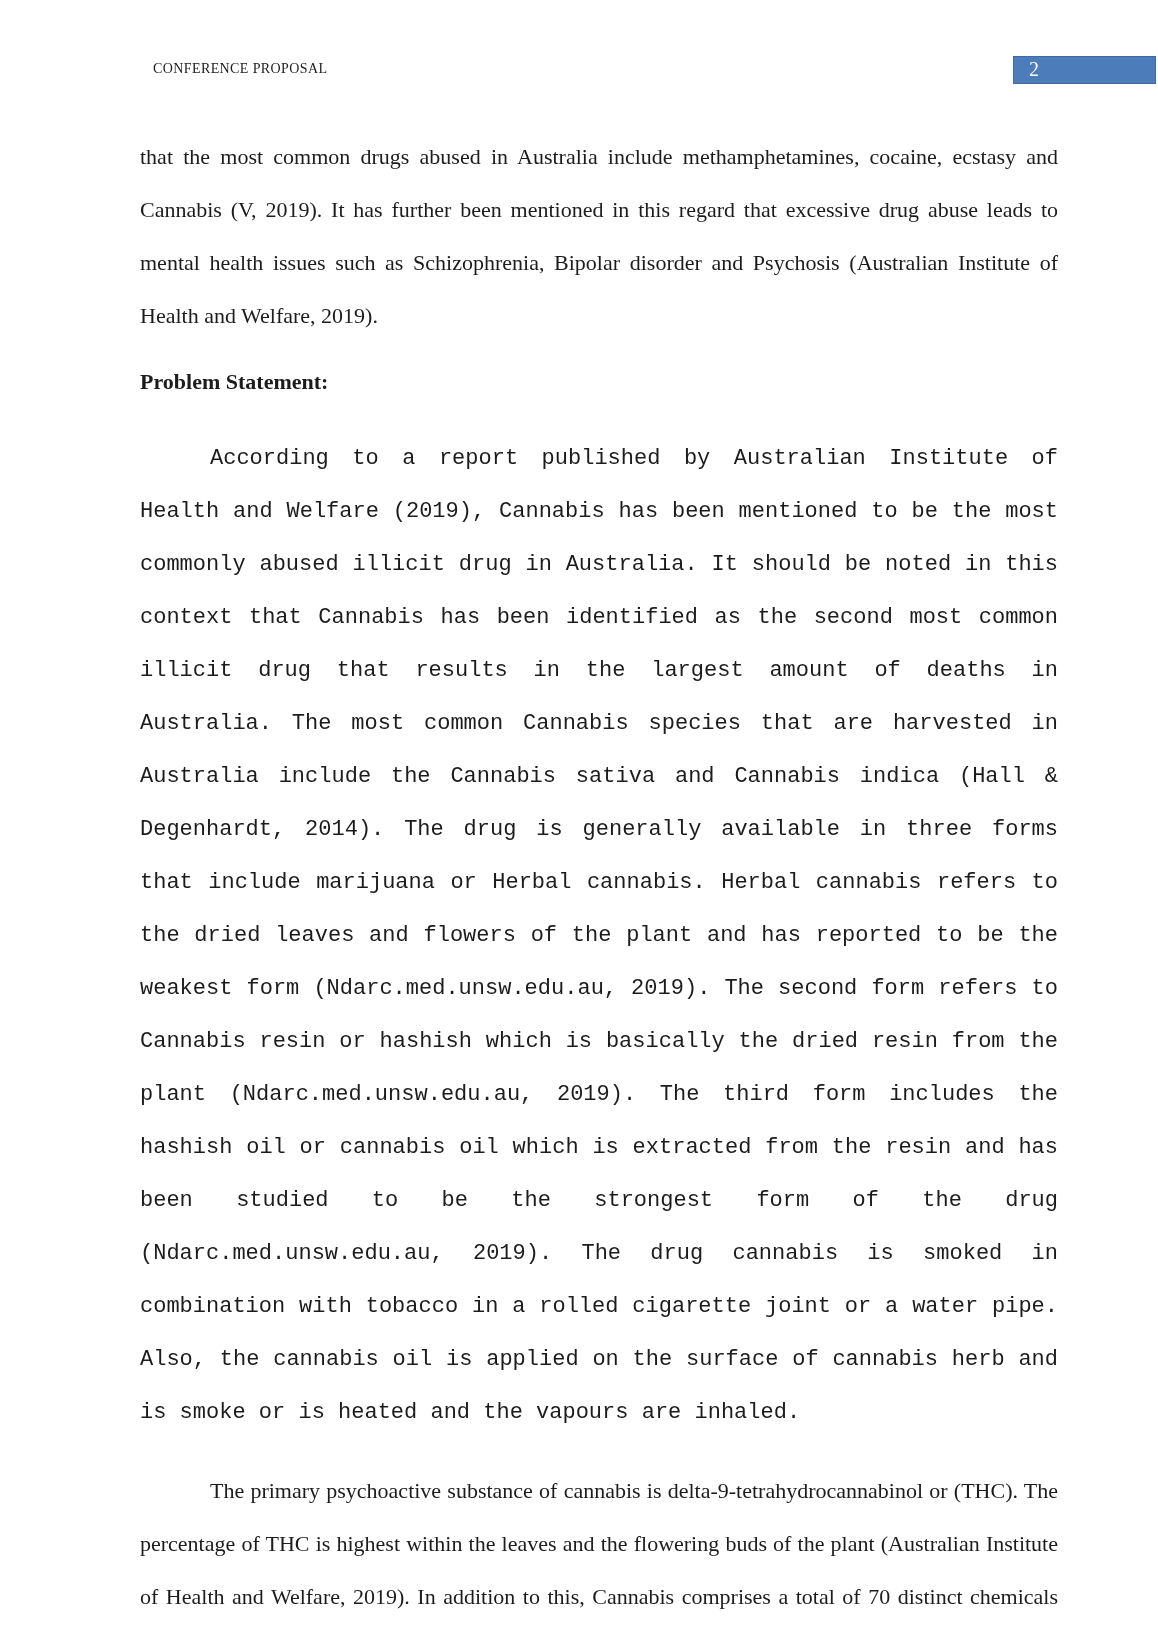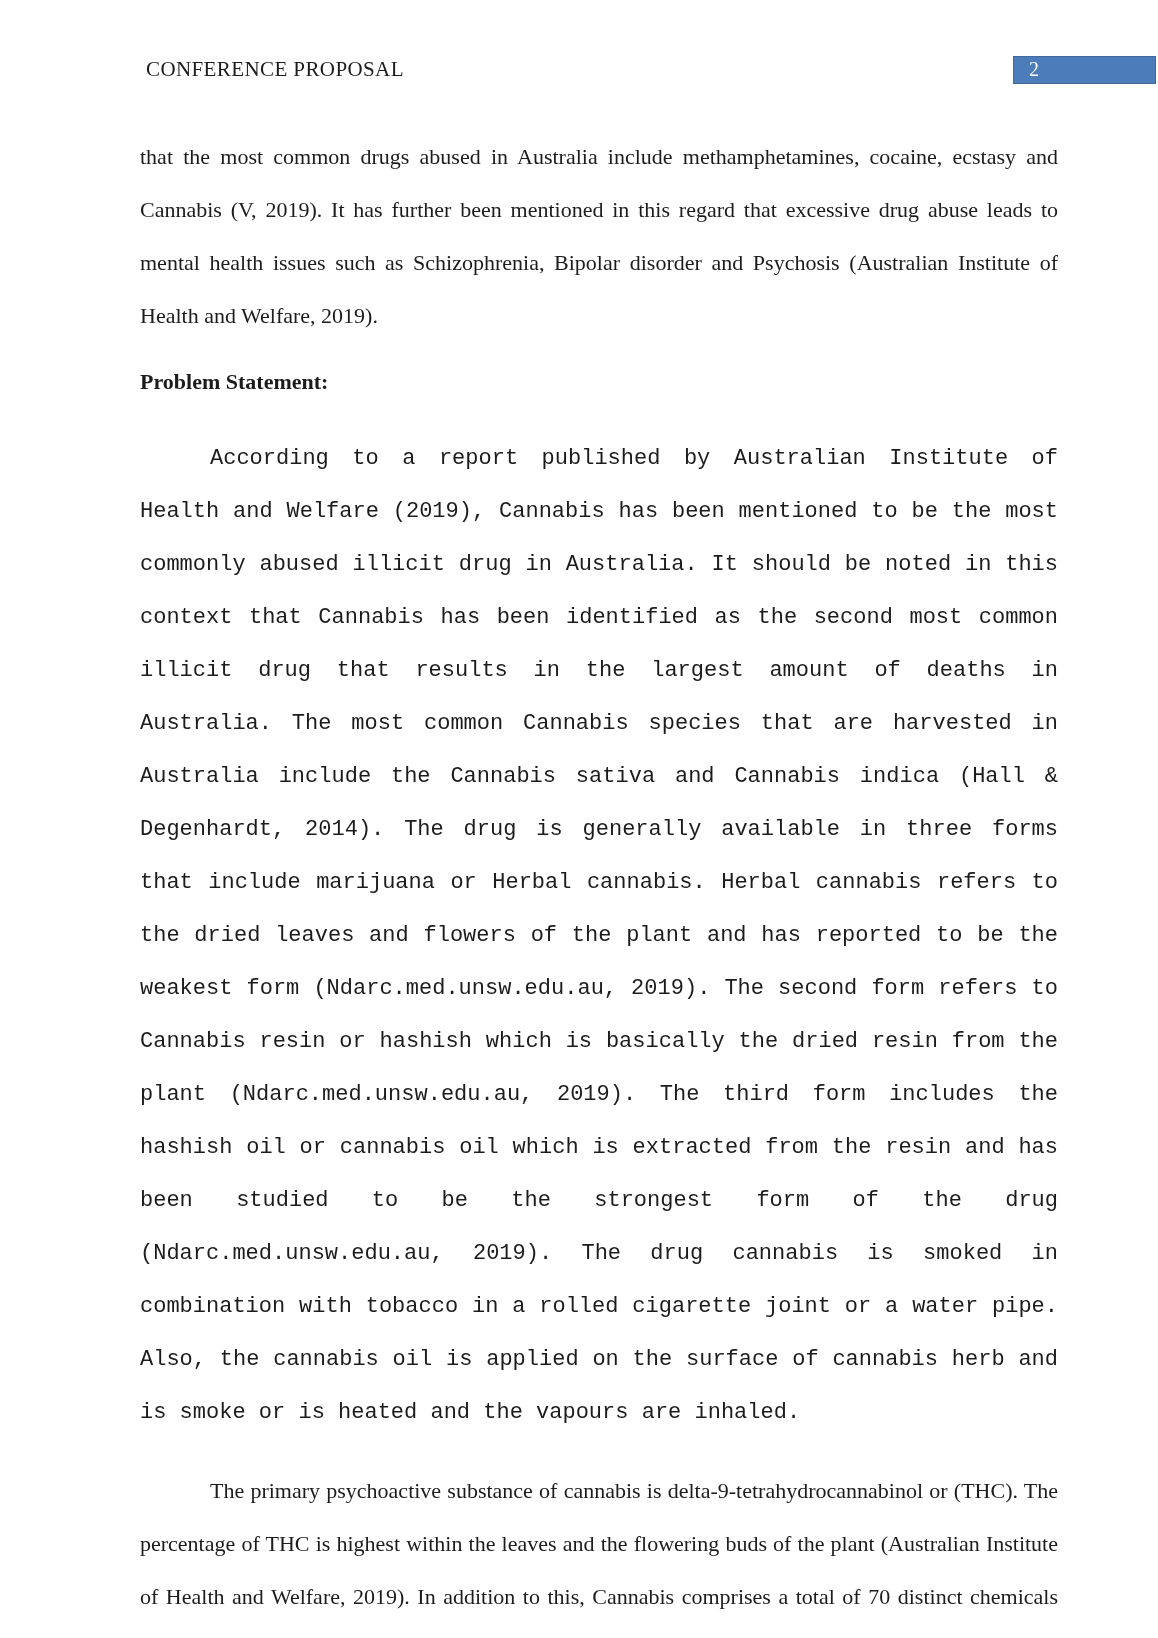--- a/index.html
+++ b/index.html
@@ -16,23 +16,23 @@
     font-family: "Liberation Serif", "DejaVu Serif", serif;
     color: #1c1c1c;
   }
   .running-head {
     position: absolute;
     left: 0; top: 0; right: 0;
     height: 100px;
   }
   .head-title {
     position: absolute;
-    left: 146px;
+    left: 153px;
     top: 55px;
-    font-size: 21px;
+    font-size: 14px;
     line-height: 28px;
     letter-spacing: 0.4px;
     white-space: nowrap;
     color: #1c1c1c;
   }
   .page-number-box {
     position: absolute;
     left: 1013px;
     top: 56px;
     width: 143px;

